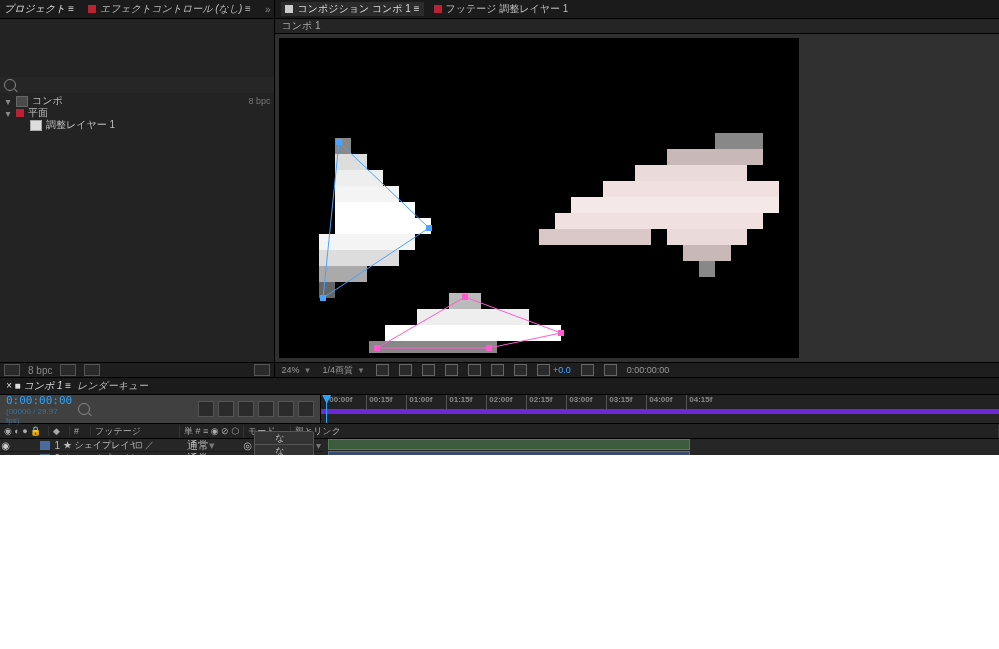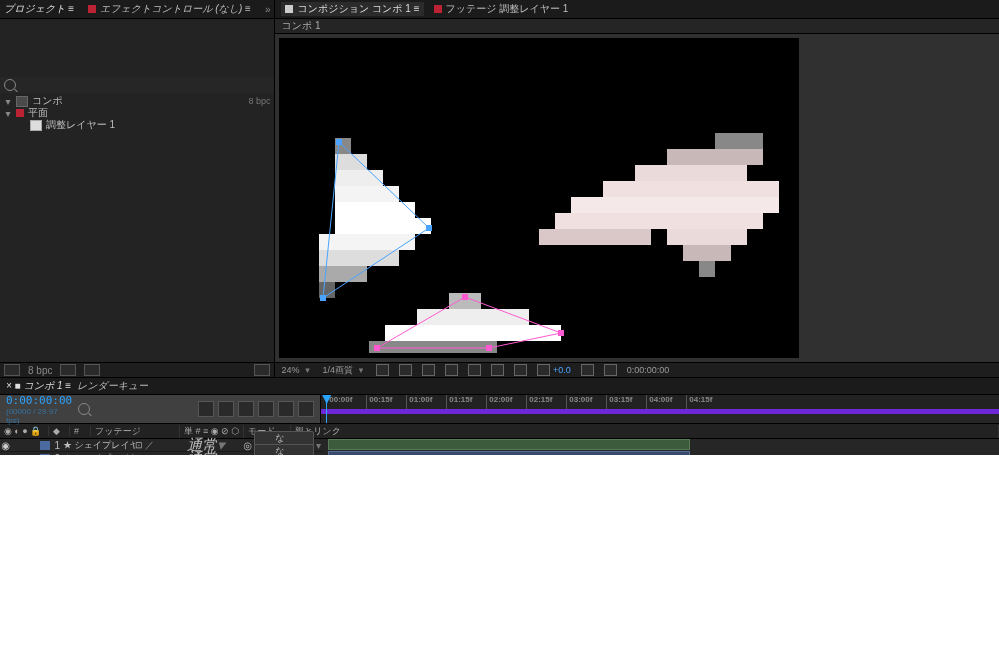--- a/index.html
+++ b/index.html
@@ -63,21 +63,21 @@
   .layers-left{flex:0 0 305px;}
   .layer-row{display:flex;align-items:center;height:12px;background:#262626;border-bottom:1px solid #1a1a1a;}
   .layer-row.sel{background:#3a3a3a;}
   .eye{width:12px;text-align:center;color:#ccc;}
   .sw{width:10px;height:9px;margin:0 2px;}
   .sw.blue{background:#4a6aa0;}
   .sw.red{background:#a04a4a;}
   .lname{flex:0 0 72px;white-space:nowrap;overflow:hidden;font-size:9px;}
   .lname.box{background:#555;padding:0 2px;}
   .mode{flex:0 0 50px;font-size:9px;color:#aaa;}
-  .parent{flex:0 0 52px;font-size:15px;padding:8px 2px;font-style:italic;}
+  .parent{flex:0 0 52px;font-size:11px;padding:8px 2px;}
   .none-pill{display:inline-block;background:#333;border:1px solid #555;padding:0 20px;border-radius:2px;font-size:9px;}
   .dd{width:10px;text-align:center;color:#777;}
   .layers-right{flex:1;position:relative;background:#262626;}
   .bar{position:absolute;left:5px;height:11px;right:309px;box-sizing:border-box;}
   .bar.green{background:#3c5a3c;border:1px solid #567a56;}
   .bar.blue{background:#3a4a6a;border:1px solid #55709a;}
   .bar.red{background:#6a3a3a;border:1px solid #9a5555;}
   svg{position:absolute;top:0;left:0;pointer-events:none;}
   .handle{fill:#4aa3ff;}
   .mhandle{fill:#ff5ad0;}

